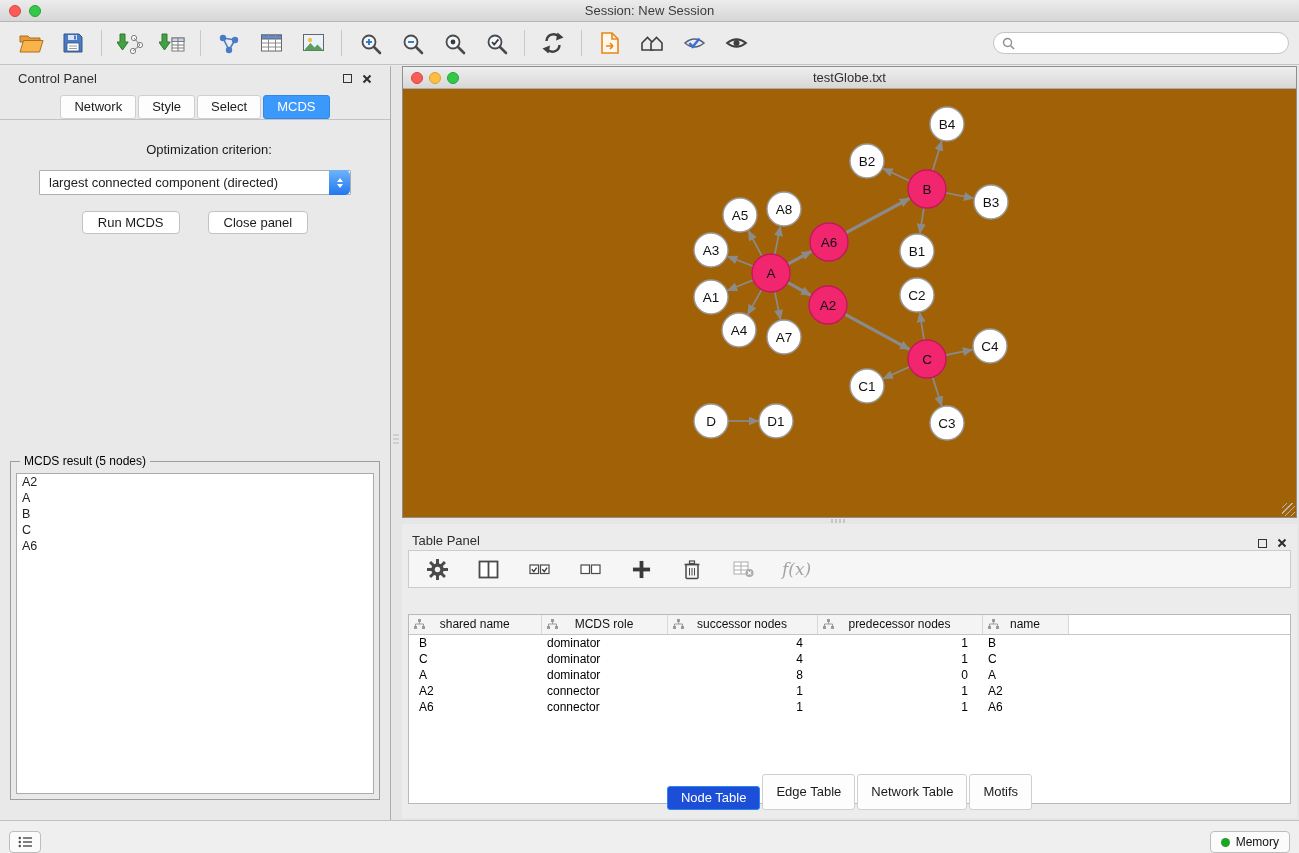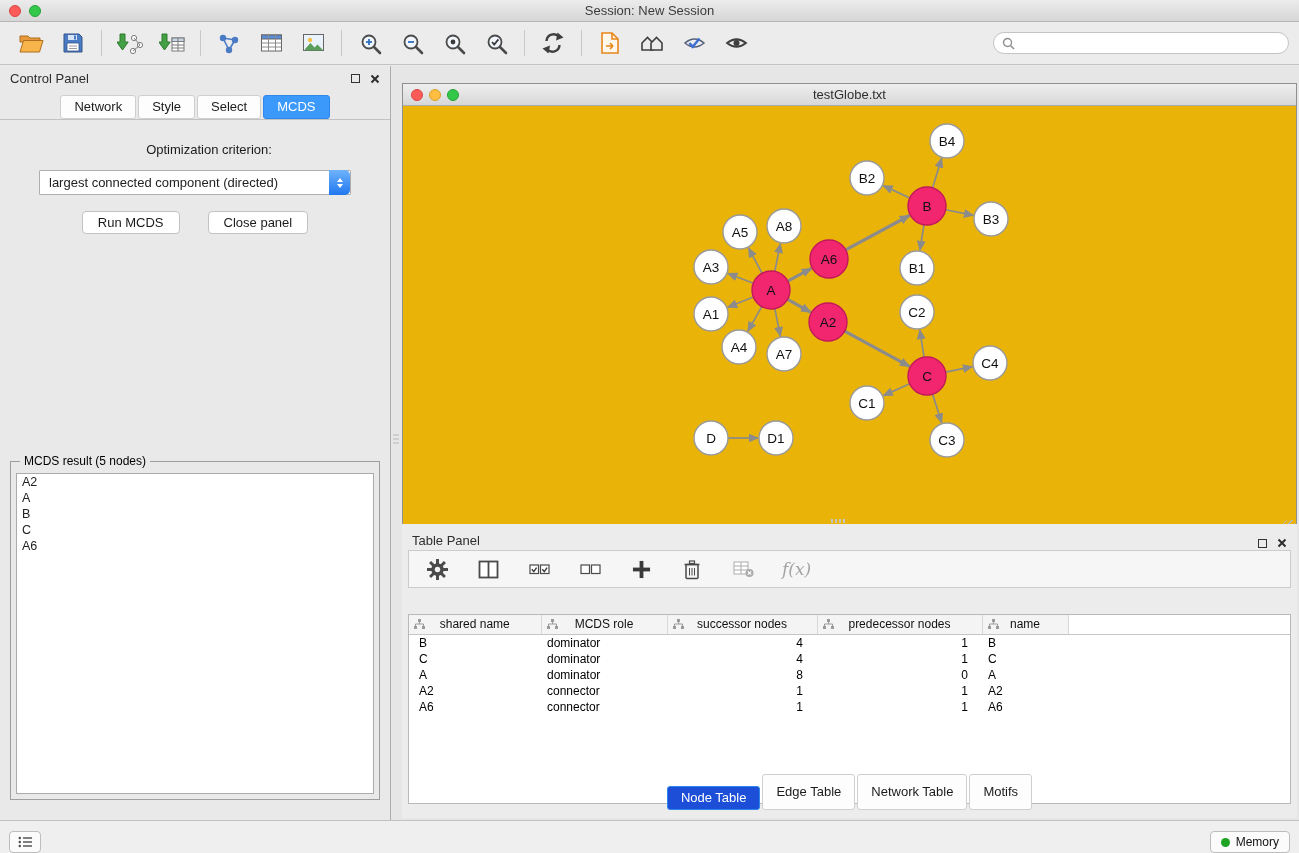--- a/index.html
+++ b/index.html
@@ -51,21 +51,21 @@
 
   
   .main { position:absolute; top:66px; left:0; right:0; bottom:33px; display:flex; }
 
   
   .control-panel {
     width:391px; flex:0 0 391px; background:#E9E9E9;
     border-right:1px solid #ADADAD; position:relative;
   }
   .cp-header {
-    height:25px; display:flex; align-items:center; padding:0 10px; font-size:13px; color:#2E2E2E;
+    height:25px; display:flex; align-items:center; padding:0 18px; font-size:13px; color:#2E2E2E;
   }
   .panel-header-btns { margin-left:auto; display:flex; align-items:center; gap:10px; }
   .float-ic { width:9px; height:9px; border:1.5px solid #333; display:inline-block; }
   .cp-tabs {
     display:flex; justify-content:center; align-items:flex-end; gap:2px;
     padding:3px 0 0 0; border-bottom:1px solid #C2C2C2; height:29px; background:#E9E9E9;
   }
   .cp-tab {
     font-size:13px; padding:3px 13px 4px; background:#FDFDFD;
     border:1px solid #CFCFCF; border-radius:3px; color:#1B1B1B; cursor:default;
@@ -110,32 +110,32 @@
     position:absolute; left:2px; top:368px; width:6px; height:14px;
     background:linear-gradient(#CFCFCF 2px, transparent 2px, transparent 4px, #CFCFCF 4px, #CFCFCF 6px, transparent 6px, transparent 8px, #CFCFCF 8px, #CFCFCF 10px, transparent 10px);
   }
   .h-splitter-handle {
     position:absolute; left:440px; top:453px; width:16px; height:4px;
     background:repeating-linear-gradient(90deg,#C6C6C6 0 2px, transparent 2px 4px);
   }
 
   
   .network-window {
-    position:absolute; left:11px; right:2px; top:17px; height:452px;
+    position:absolute; left:11px; right:2px; top:0; height:452px;
     background:#fff; border:1px solid #8F8F8F; display:flex; flex-direction:column;
   }
   .nw-titlebar {
     height:22px; flex:0 0 22px;
     background:linear-gradient(#EFEFEF,#D7D7D7);
     border-bottom:1px solid #ABABAB;
     display:flex; align-items:center; justify-content:center; position:relative;
     font-size:13px; color:#2E2E2E;
   }
   .nw-lights { position:absolute; left:8px; top:5px; display:flex; gap:6px; }
-  .net-canvas { flex:1; position:relative; background:#eab308;text-align:right; }
+  .net-canvas { flex:1; position:relative; background:#a16207;text-align:right; }
   .net-canvas svg { width:100%; height:100%; display:block; }
   .net-canvas svg text { font-family:"Liberation Sans", sans-serif; }
   .resize-grip {
     position:absolute; right:1px; bottom:1px; width:13px; height:13px;
     background:repeating-linear-gradient(135deg, transparent 0 3px, #B9B9B9 3px 4px);
   }
 
   
   .table-panel {
     position:absolute; left:11px; right:2px; top:458px; bottom:2px;

